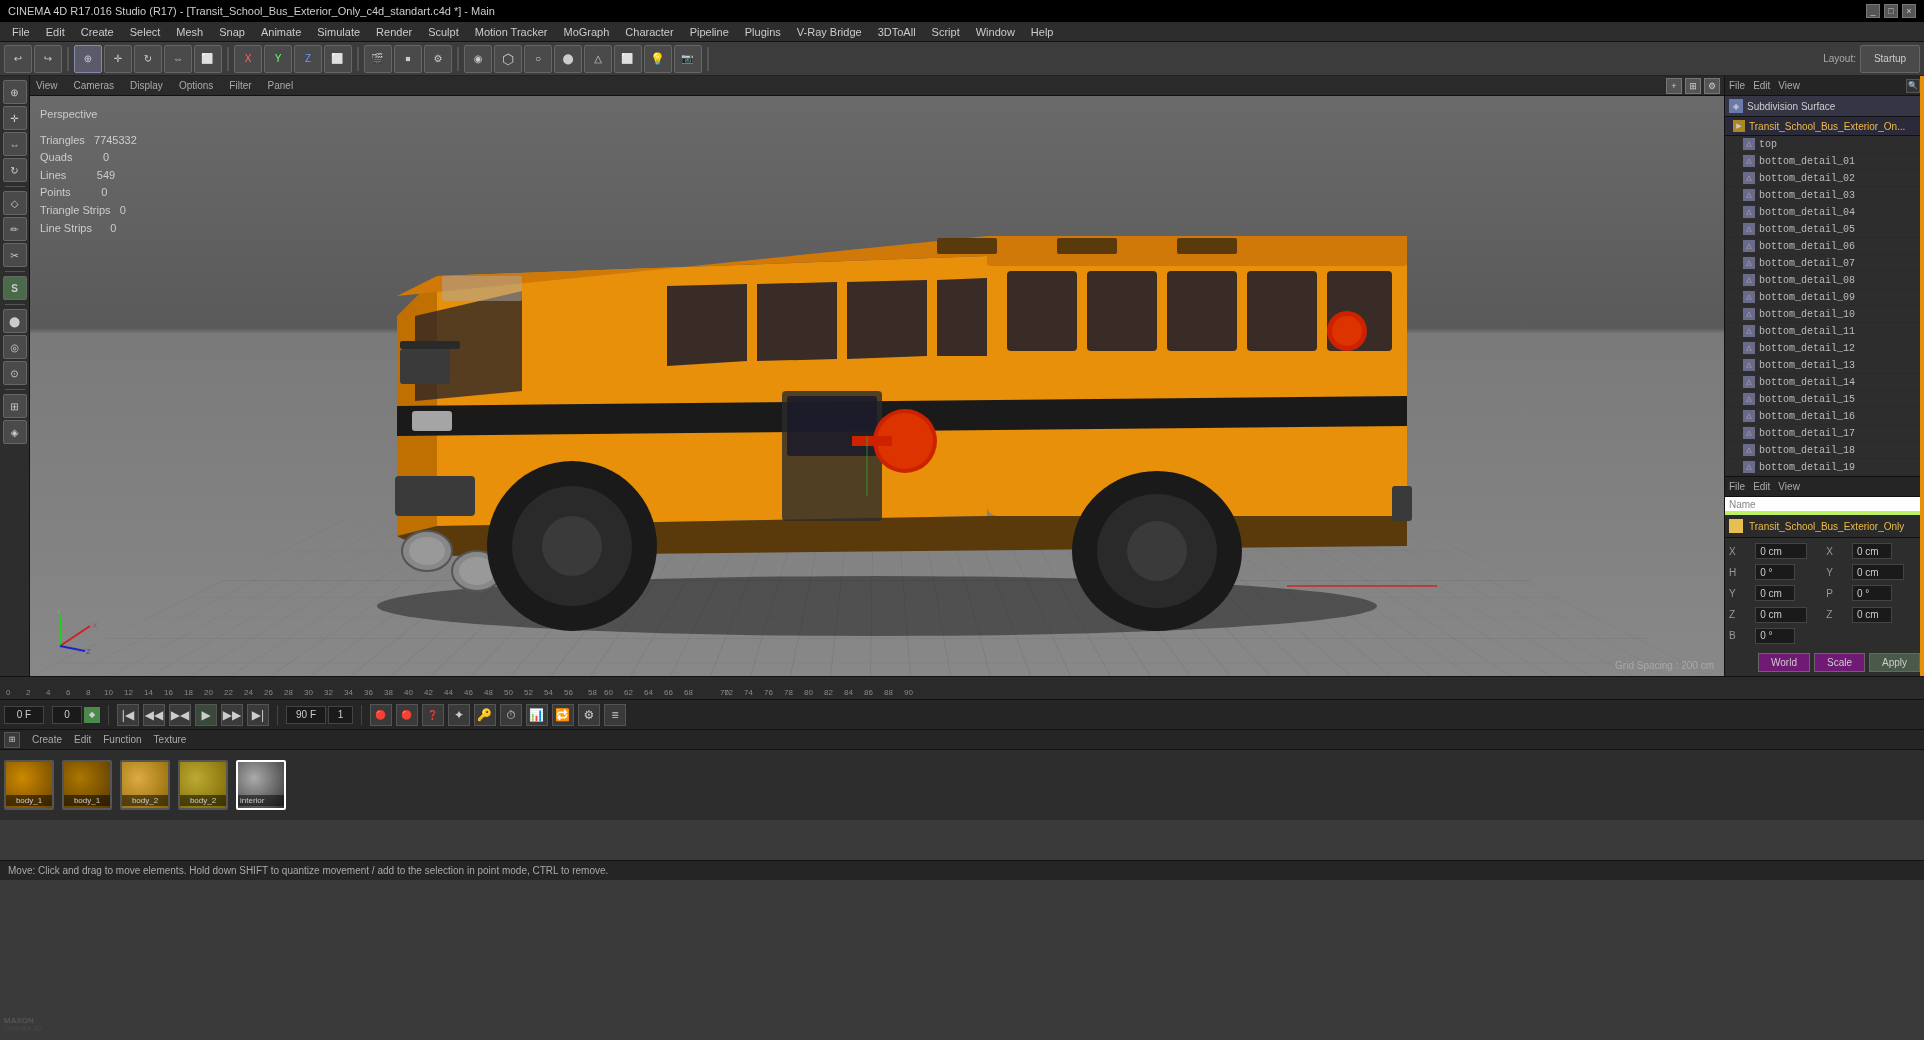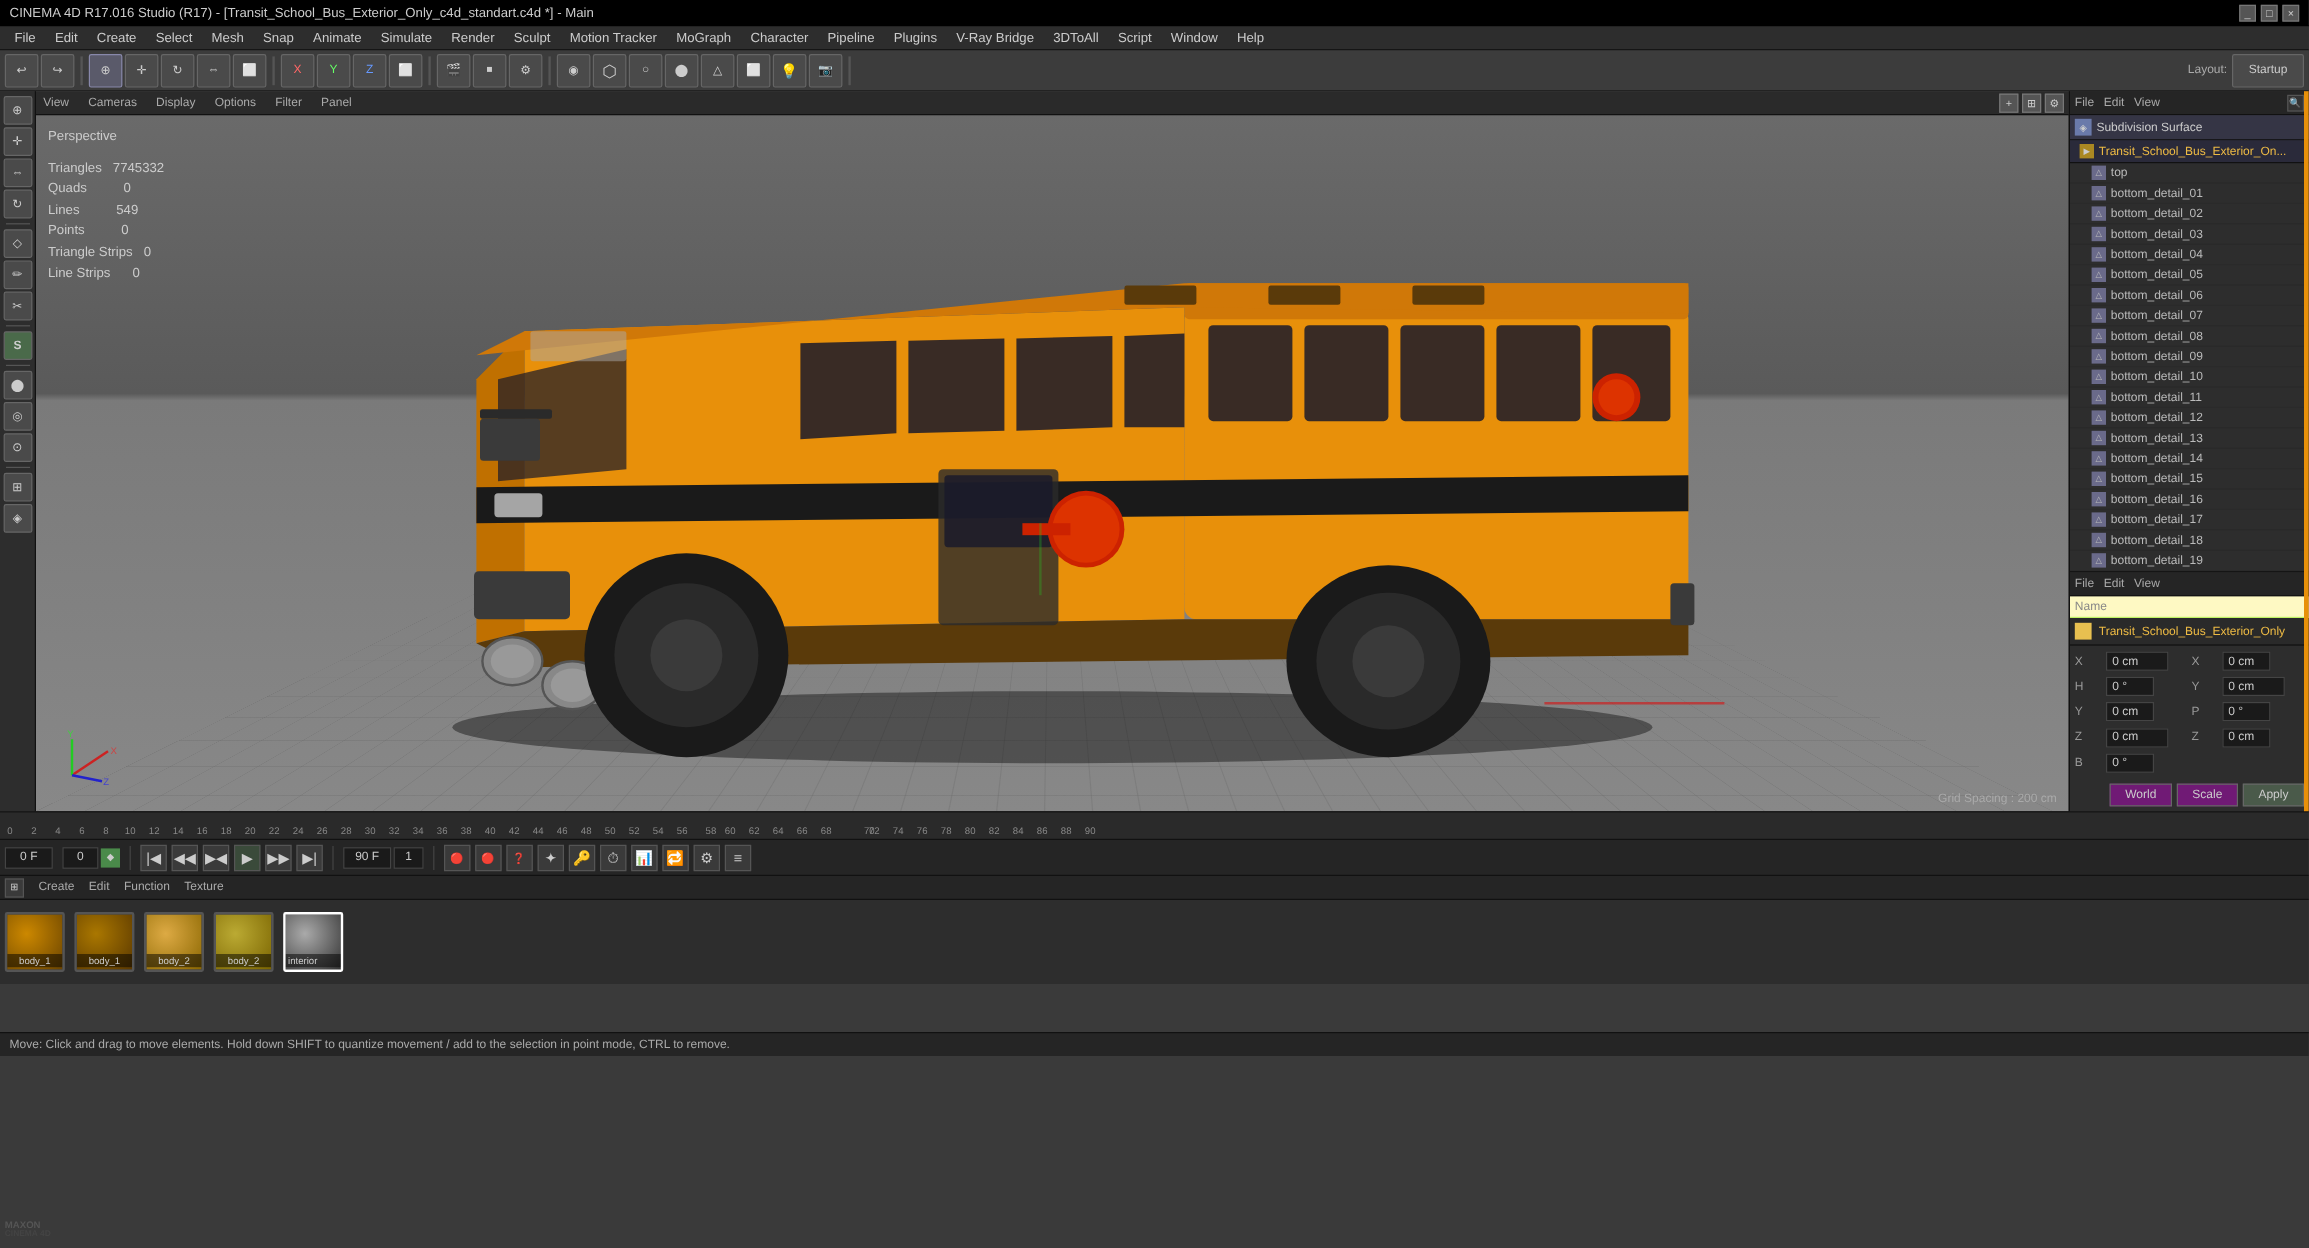--- a/index.html
+++ b/index.html
@@ -246,44 +246,44 @@
       border-bottom: 1px solid #2a2a2a;
     }
     .tree-item .tree-icon {
       width: 12px; height: 12px;
       background: #6a6a8a;
       margin-right: 4px;
       flex-shrink: 0;
       display: flex; align-items: center; justify-content: center;
       font-size: 7px;
     }
-    .tree-item-label { font-size: 10px; }
+    .tree-item-label { font-size: 10px; font-family: Liberation Mono, monospace; }
 
     
     #attr-panel {
       height: 200px;
       display: flex;
       flex-direction: column;
     }
     #attr-toolbar {
       height: 20px;
       background: #252525;
       display: flex;
       align-items: center;
       padding: 0 4px;
       gap: 8px;
       border-bottom: 1px solid #111;
     }
     #attr-name-header {
       height: 18px;
-      background: #fef9c3;
+      background: #ffffff;
       display: flex;
       align-items: center;
       padding: 0 4px;
-      border-bottom: 1px solid #bef264;
+      border-bottom: 4px solid #bef264;
       text-align: right;
     }
     #attr-obj-row {
       display: flex;
       align-items: center;
       padding: 4px;
       background: #2a2a2a;
       border-bottom: 1px solid #111;
     }
     .attr-obj-color { width: 14px; height: 14px; background: #E8C050; margin-right: 6px; }

